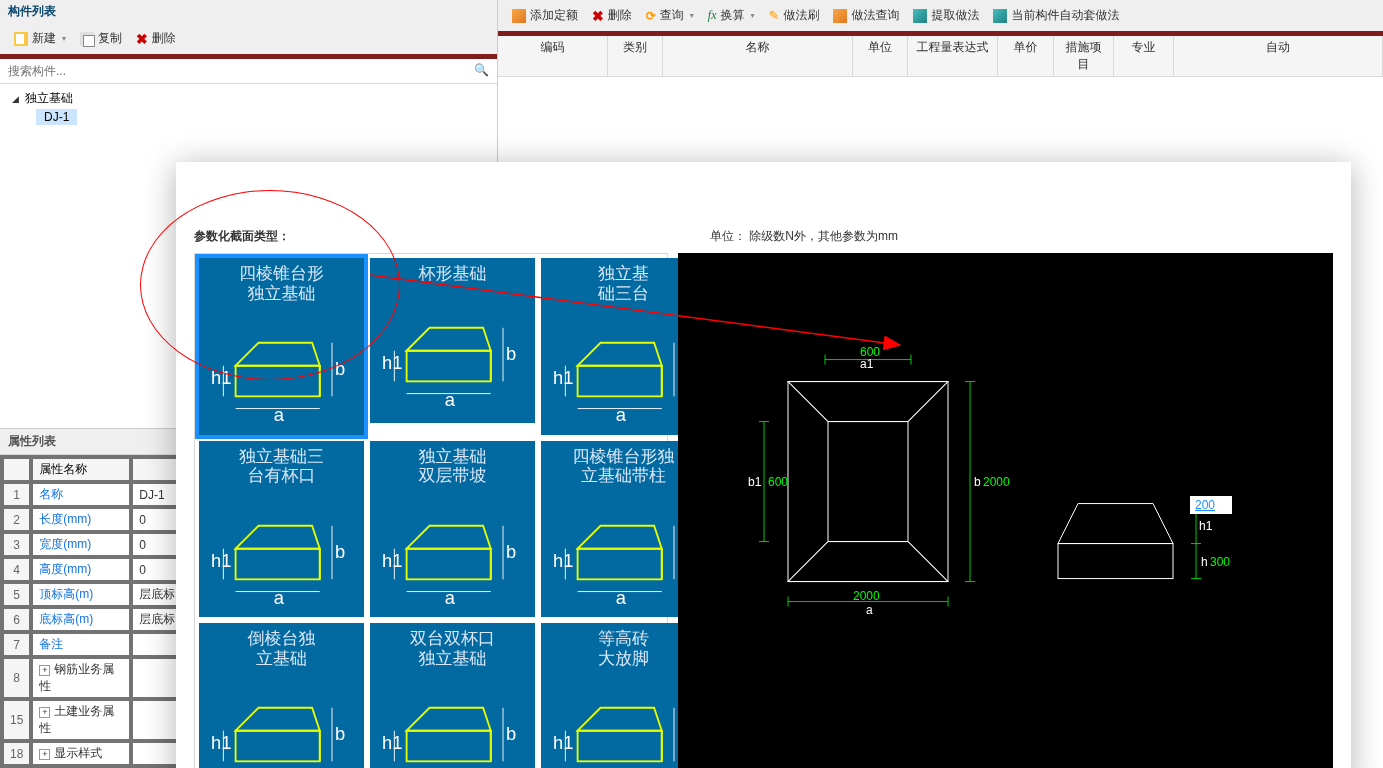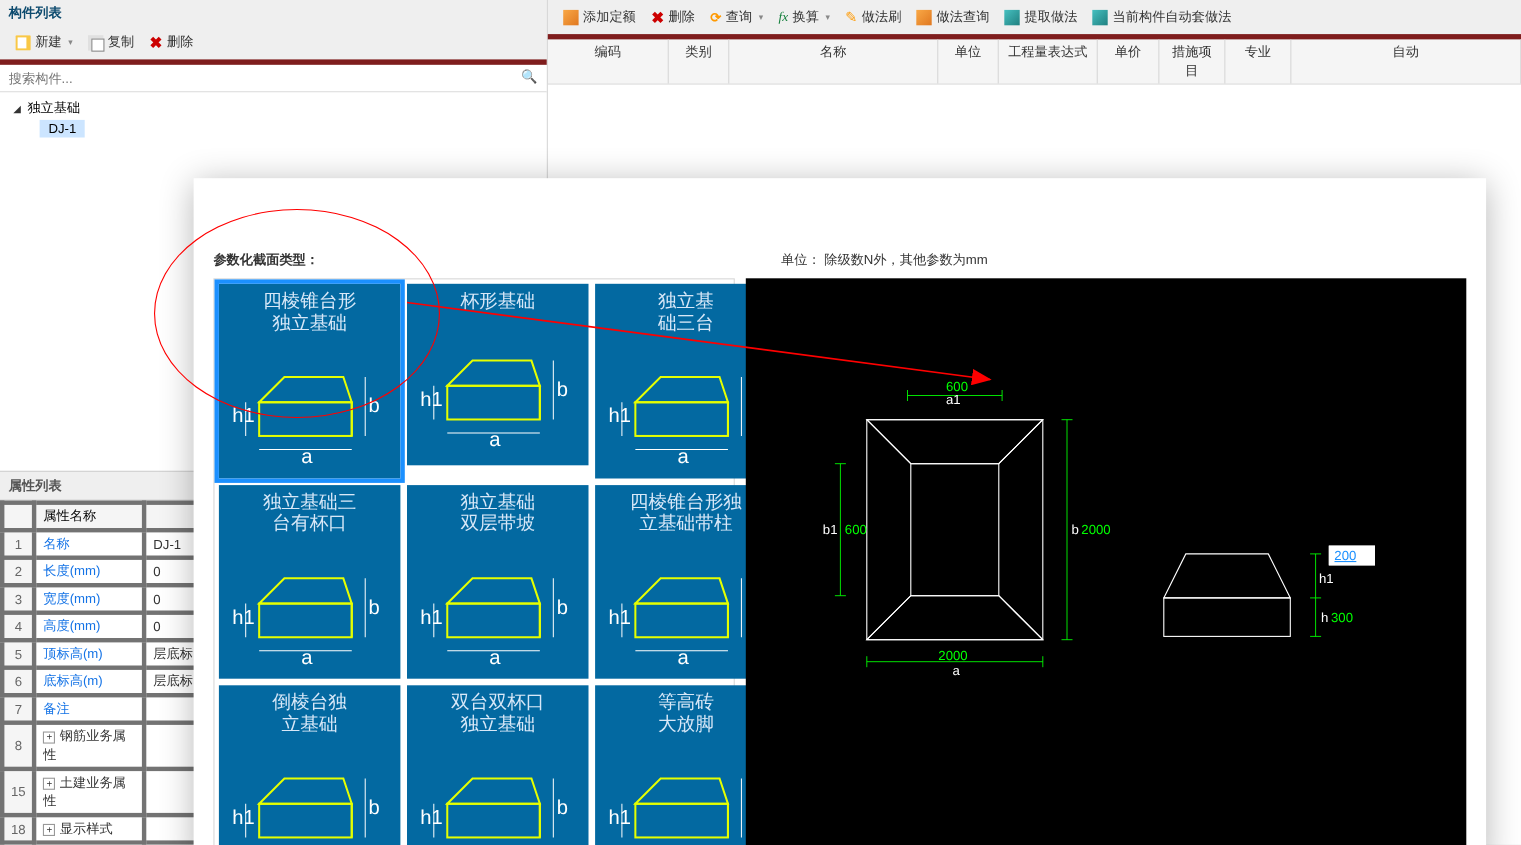--- a/index.html
+++ b/index.html
@@ -454,21 +454,21 @@
             <line x1="518" y1="262" x2="518" y2="297"></line>
               <line x1="513" y1="262" x2="523" y2="262"></line>
               <line x1="513" y1="297" x2="523" y2="297"></line>
             <line x1="518" y1="222" x2="518" y2="262"></line>
               <line x1="513" y1="222" x2="523" y2="222"></line>
           </g>
           <text x="523" y="284" fill="#fff" font-size="9">h</text>
           <text x="532" y="284" fill="#00ff00" font-size="11">300</text>
           <text x="521" y="248" fill="#fff" font-size="9">h1</text>
         </svg>
-        <input class="preview-input" style="top: 243px; left: 530px; text-decoration: underline;" value="200">
+        <input class="preview-input" style="top: 243px; left: 512px; text-decoration: underline;" value="200">
       </div>
     </div>
   </div>
 
 </div>
 
 <div class="anno-ellipse" style="top:190px;left:140px;width:260px;height:190px"></div>
 <svg class="anno-arrow" style="top:245px;left:370px;width:540px;height:110px">
   <defs>
       <marker id="ah" markerWidth="12" markerHeight="10" refX="11" refY="5" orient="auto">

